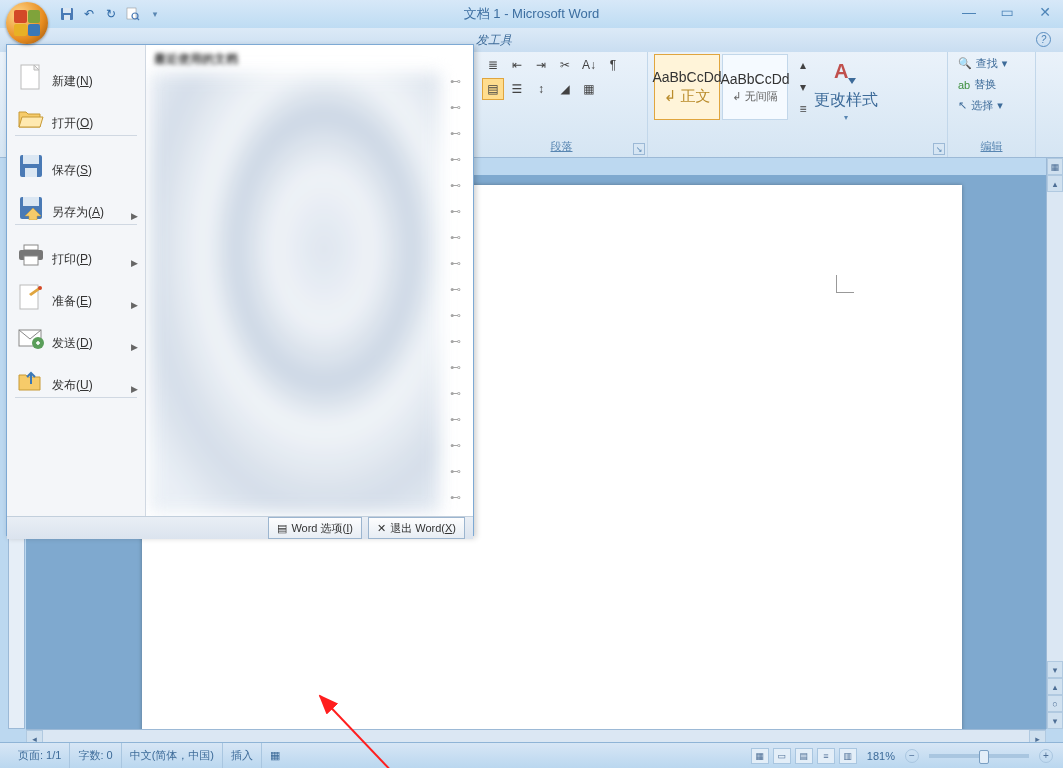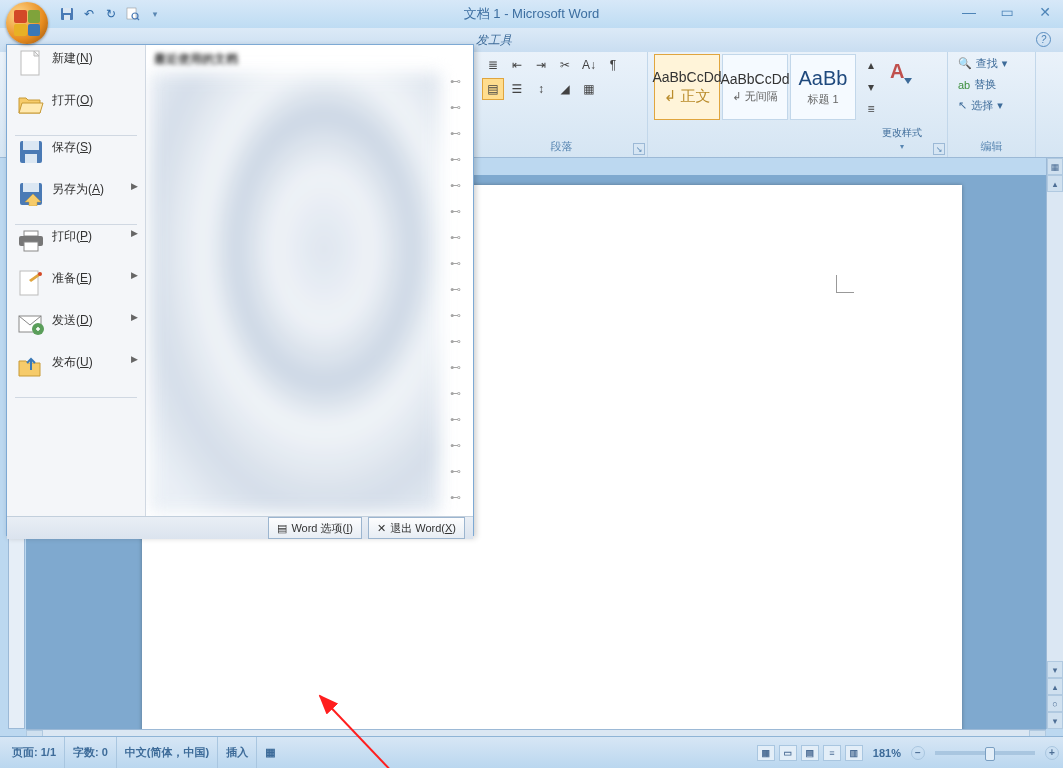--- a/index.html
+++ b/index.html
@@ -17,37 +17,37 @@
 .winctrl { position: absolute; right: 6px; top: 4px; display: flex; gap: 14px; }
 .winctrl-btn { width: 24px; height: 16px; color: #4d84b7; font-size: 14px; display: flex; align-items: center; justify-content: center; }
 
 
 .ribbon-tab-row { height: 24px; background: linear-gradient(#dceaf7, #c9def1); display: flex; align-items: center; padding-left: 476px; font-size: 12px; color: #3d6b99; position: relative; font-style: italic; }
 .help-circle { position: absolute; right: 12px; top: 4px; width: 15px; height: 15px; border: 1px solid #5a8ec1; border-radius: 50%; color: #4d84b7; font-size: 10px; display: flex; align-items: center; justify-content: center; }
 
 .ribbon { height: 106px; background: linear-gradient(#eaf2fa, #d5e5f3); border-bottom: 1px solid #9cb9d6; display: flex; padding-left: 476px; }
 .ribbon-group { border-right: 1px solid #c2d7ea; padding: 2px 6px; display: flex; flex-direction: column; position: relative; }
 .group-body { flex: 1; display: flex; gap: 2px; align-items: flex-start; }
-.group-label { height: 16px; font-size: 11px; color: #5886b2; text-align: center; position: relative; }
+.group-label { height: 16px; font-size: 11px; color: #5886b2; text-align: center; position: relative; text-decoration: underline; }
 .grp-launcher { position: absolute; right: 2px; bottom: 2px; width: 12px; height: 12px; border: 1px solid #9cb9d6; font-size: 8px; color: #5886b2; display: flex; align-items: center; justify-content: center; }
 .rib-btn-sm { width: 22px; height: 22px; border: 1px solid transparent; display: flex; align-items: center; justify-content: center; font-size: 12px; color: #424242; }
 .rib-btn-sm.on { background: #ffdd8e; border-color: #e0a53e; }
 .rib-style { width: 66px; height: 66px; border: 1px solid #c2d7ea; background: #f5faff; display: flex; flex-direction: column; align-items: center; justify-content: center; gap: 2px; font-size: 11px; }
 .rib-style.active { border: 1px solid #e0a53e; background: #fff4d9; }
 .rib-style .sample { font-size: 14px; color: #333; }
 .rib-big { display: flex; flex-direction: column; align-items: center; gap: 2px; padding: 2px 6px; }
-.rib-big .lbl { font-size: 10px; color: #3d6b99; margin-top: 36px; }
+.rib-big .lbl { font-size: 16px; color: #3d6b99; }
 .edit-link { display: flex; align-items: center; gap: 4px; font-size: 11px; color: #3d6b99; padding: 2px 4px; }
 
 
 .office-menu { position: absolute; left: 6px; top: 44px; width: 468px; height: 492px; background: #f4f6f9; border: 1px solid #7da9d4; box-shadow: 2px 2px 6px rgba(0,0,0,.2); z-index: 15; display: flex; flex-direction: column; }
 .menu-top { height: 8px; background: linear-gradient(#eaf2fa, #f4f6f9); }
 .menu-body { flex: 1; display: flex; }
 .menu-left { width: 138px; background: #f4f6f9; padding: 4px 2px; }
-.menu-item { height: 42px; display: flex; align-items: flex-start; gap: 8px; padding: 0 8px; font-size: 12px; color: #333; position: relative; border: 1px solid transparent; }
+.menu-item { height: 42px; display: flex; align-items: flex-end; gap: 8px; padding: 0 8px; font-size: 12px; color: #333; position: relative; border: 1px solid transparent; }
 .menu-item .arrow { position: absolute; right: 4px; font-size: 9px; color: #666; }
 .menu-icon { width: 26px; height: 26px; display: flex; align-items: center; justify-content: center; font-size: 18px; }
 .menu-sep { height: 1px; background: #d0d8e2; margin: 2px 6px; }
 .menu-right { flex: 1; background: #fff; border-left: 1px solid #d0d8e2; padding: 6px 8px; position: relative; overflow: hidden; }
 .recent-title { font-size: 12px; color: #333; font-weight: bold; filter: blur(2px); }
 .recent-item { height: 26px; display: flex; align-items: center; justify-content: flex-end; color: #8a8a8a; padding-right: 4px; }
 .pin { font-size: 11px; color: #a6a6a6; }
 .recent-blur { position: absolute; left: 4px; top: 28px; width: 290px; height: 440px; background: radial-gradient(ellipse at 60% 40%, #dbe3ee 0%, #eef2f7 20%, #c7d3e2 36%, #f0f4f8 48%, #d0dae7 70%, #e8eef5 88%); filter: blur(8px); opacity: .9; }
 .menu-bottom { height: 32px; background: linear-gradient(#e9eef5, #dbe3ee); border-top: 1px solid #c2cfdc; display: flex; align-items: center; justify-content: flex-end; gap: 6px; padding: 0 8px; }
 .opt-btn { height: 22px; padding: 0 8px; background: linear-gradient(#fdfdfe, #e7edf4); border: 1px solid #9cb5cf; font-size: 11px; color: #333; display: flex; align-items: center; gap: 4px; }
@@ -57,21 +57,21 @@
 .ruler-v { position: absolute; left: 8px; top: 0; bottom: 17px; width: 17px; background: #e6eef7; border: 1px solid #9cb9d6; }
 .doc-view { position: absolute; left: 26px; right: 17px; top: 17px; bottom: 17px; background: #7fa9cf; overflow: hidden; }
 .page { position: absolute; left: 116px; top: 10px; width: 820px; height: 1000px; background: #fff; box-shadow: 0 0 4px rgba(0,0,0,.3); }
 .cursor-mark { position: absolute; left: 694px; top: 90px; width: 18px; height: 18px; border-left: 1px solid #999; border-bottom: 1px solid #999; }
 .scroll-v { position: absolute; right: 0; top: 0; bottom: 17px; width: 17px; background: #dbe7f3; border-left: 1px solid #9cb9d6; display: flex; flex-direction: column; }
 .scroll-btn { height: 17px; display: flex; align-items: center; justify-content: center; font-size: 9px; color: #4d6e95; background: #cfe0ef; border: 1px solid #b0c9e0; }
 .scroll-track { flex: 1; }
 .scroll-h { position: absolute; left: 26px; right: 17px; bottom: 0; height: 17px; background: #dbe7f3; border-top: 1px solid #9cb9d6; display: flex; }
 
 
-.statusbar { position: absolute; bottom: 0; left: 0; right: 0; height: 32px; background: linear-gradient(#d7e6f5, #bad7ef); border-top: 1px solid #8fb4d6; display: flex; align-items: center; font-size: 11px; color: #3d6b99; padding: 0 4px; font-weight: bold; }
+.statusbar { position: absolute; bottom: 0; left: 0; right: 0; height: 26px; background: linear-gradient(#d7e6f5, #bad7ef); border-top: 1px solid #8fb4d6; display: flex; align-items: center; font-size: 11px; color: #3d6b99; padding: 0 10px; }
 .status-seg { padding: 0 8px; border-right: 1px solid #a9c6e0; height: 100%; display: flex; align-items: center; }
 .status-right { margin-left: auto; display: flex; align-items: center; gap: 4px; }
 .view-btn { width: 18px; height: 16px; border: 1px solid #a9c6e0; background: #e3eef8; font-size: 9px; display: flex; align-items: center; justify-content: center; color: #4d6e95; }
 .zoom-slider { width: 100px; height: 4px; background: #a9c6e0; position: relative; margin: 0 6px; }
 .zoom-slider::after { content: ''; position: absolute; left: 50%; top: -4px; width: 8px; height: 12px; background: #e3eef8; border: 1px solid #7a9fc2; border-radius: 2px; }
 .zoom-btn { width: 14px; height: 14px; border: 1px solid #a9c6e0; border-radius: 50%; display: flex; align-items: center; justify-content: center; font-size: 10px; color: #4d6e95; }
 
 
 .arrow-line { position: absolute; z-index: 30; pointer-events: none; }
 
@@ -147,24 +147,20 @@
 
   <div class="ribbon-group" style="width:300px">
     <div class="group-body">
       <div class="rib-style active">
         <div class="sample">AaBbCcDd</div>
         <div style="font-size:15px;color:#b98b2a">↲ <span>正文</span></div>
       </div>
       <div class="rib-style">
         <div class="sample">AaBbCcDd</div>
         <div style="font-size:11px;color:#666">↲ <span>无间隔</span></div>
-      </div>
-      <div class="rib-style">
-        <div class="sample" style="font-size:20px;color:#1f497d">AaBb</div>
-        <div style="font-size:11px;color:#666">标题 1</div>
       </div>
       <div style="display:flex;flex-direction:column;width:14px;margin-left:2px">
         <div class="rib-btn-sm" style="height:22px">▴</div>
         <div class="rib-btn-sm" style="height:22px">▾</div>
         <div class="rib-btn-sm" style="height:22px">≡</div>
       </div>
       <div class="rib-big">
         <svg width="32" height="32" viewBox="0 0 32 32">
             <text x="4" y="22" font-size="20" fill="#c0504d" font-weight="bold">A</text>
             <path d="M18 22 L26 22 L22 28 Z" fill="#3d6b99"></path>

